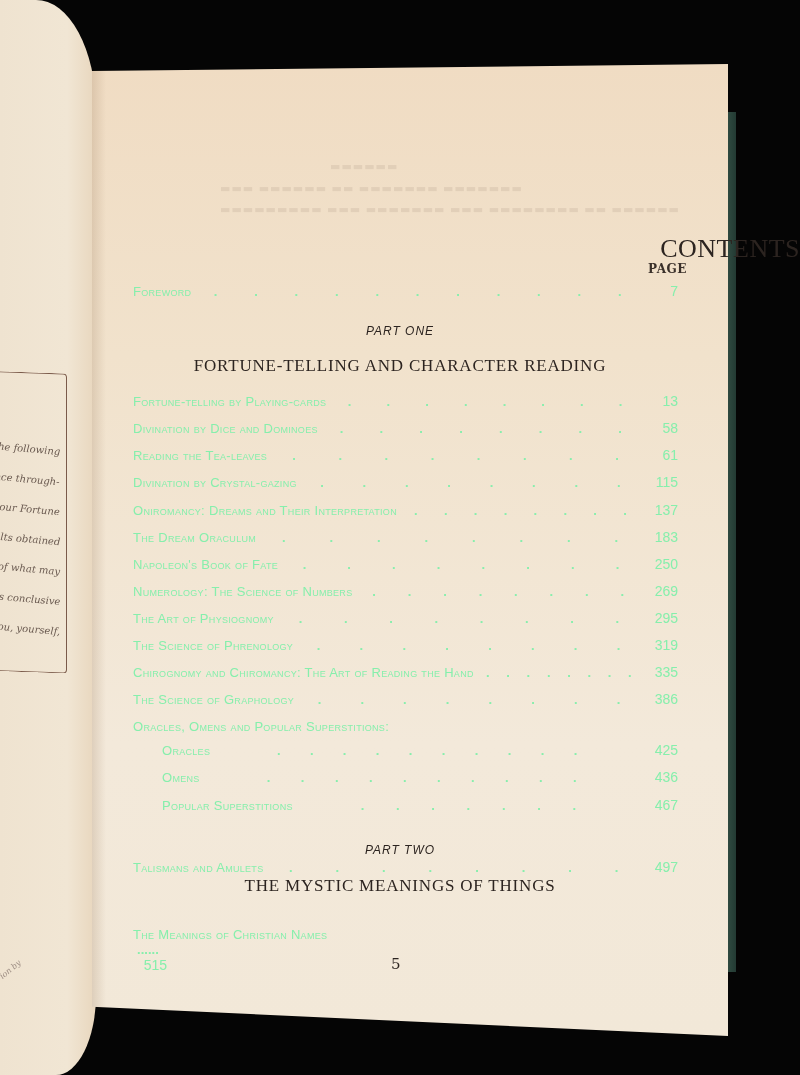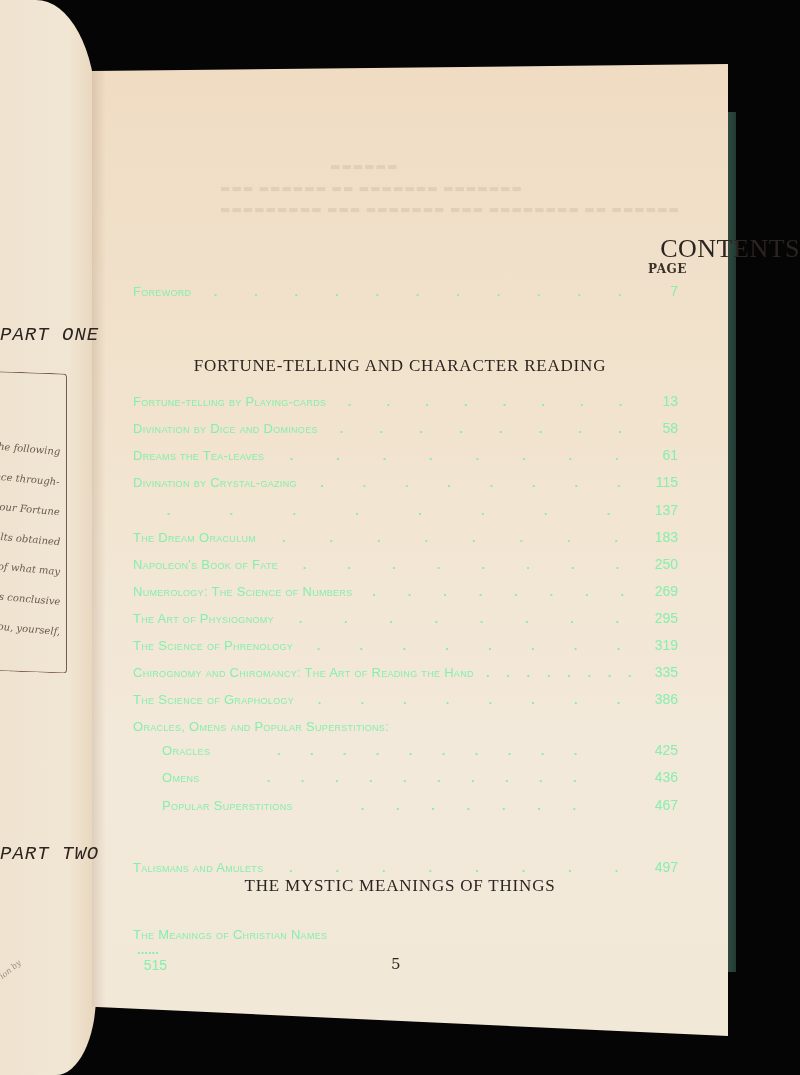--- a/index.html
+++ b/index.html
@@ -13,21 +13,21 @@
   .page .gutter{position:absolute;left:0;top:0;width:14px;height:100%;background:linear-gradient(90deg,rgba(160,130,100,.25),rgba(160,130,100,0));}
   .ghost{position:absolute;left:150px;color:rgba(120,100,80,.12);font-size:11px;letter-spacing:1px;white-space:nowrap;}
   .title{position:absolute;left:0;width:800px;top:234px;text-align:right;font-family:"Liberation Serif",serif;font-size:26px;color:#2c2420;letter-spacing:.5px;}
   .page-col{position:absolute;left:648px;top:262px;font-size:12px;color:#3a302a;letter-spacing:.5px;font-weight:bold;}
   .toc-row{position:absolute;left:133px;width:545px;display:flex;align-items:baseline;font-family:Liberation Sans, sans-serif;color:#86efac;font-size:13px;}
   .toc-row.sub{left:162px;width:516px;gap:48px;}
   .toc-row .label{white-space:nowrap;font-variant:small-caps;letter-spacing:.3px;}
   .toc-row .dots{flex:1;display:flex;justify-content:space-around;padding:0 4px;overflow:hidden;}
   .toc-row .dots span{font-weight:bold;}
   .toc-row .num{width:34px;text-align:right;font-size:14px;}
-  .part{position:absolute;left:0;width:800px;text-align:left;font-family:Liberation Mono, monospace;font-style:italic;font-size:19px;color:#2c2420;letter-spacing:1px;}
+  .part{position:absolute;left:0;width:800px;text-align:center;font-family:Liberation Sans, sans-serif;font-style:italic;font-size:12px;color:#2c2420;letter-spacing:1px;}
   .section{position:absolute;left:0;width:800px;text-align:center;font-family:"Liberation Serif",serif;font-size:17px;color:#2c2420;letter-spacing:.8px;}
   .folio{position:absolute;left:391px;top:955px;font-size:15px;color:#2c2420;}
 </style>
 </head>
 <body>
 
 <div class="left-page">
   <div class="left-box">
     <div class="left-line" style="top:70px">the following</div>
     <div class="left-line" style="top:100px">nience through-</div>
@@ -97,21 +97,21 @@
         <span>.</span>
         <span>.</span>
         <span>.</span>
         <span>.</span>
         <span>.</span>
         <span>.</span>
       </span>
       <span class="num">58</span>
     </div>
     <div class="toc-row" style="top: 447px;">
-      <span class="label">Dreams the Tea-leaves</span>
+      <span class="label">Reading the Tea-leaves</span>
       <span class="dots">
         <span>.</span>
         <span>.</span>
         <span>.</span>
         <span>.</span>
         <span>.</span>
         <span>.</span>
         <span>.</span>
         <span>.</span>
       </span>
@@ -125,20 +125,21 @@
         <span>.</span>
         <span>.</span>
         <span>.</span>
         <span>.</span>
         <span>.</span>
         <span>.</span>
       </span>
       <span class="num">115</span>
     </div>
     <div class="toc-row" style="top: 502px;">
+      <span class="label">Oniromancy: Dreams and Their Interpretation</span>
       <span class="dots">
         <span>.</span>
         <span>.</span>
         <span>.</span>
         <span>.</span>
         <span>.</span>
         <span>.</span>
         <span>.</span>
         <span>.</span>
       </span>

